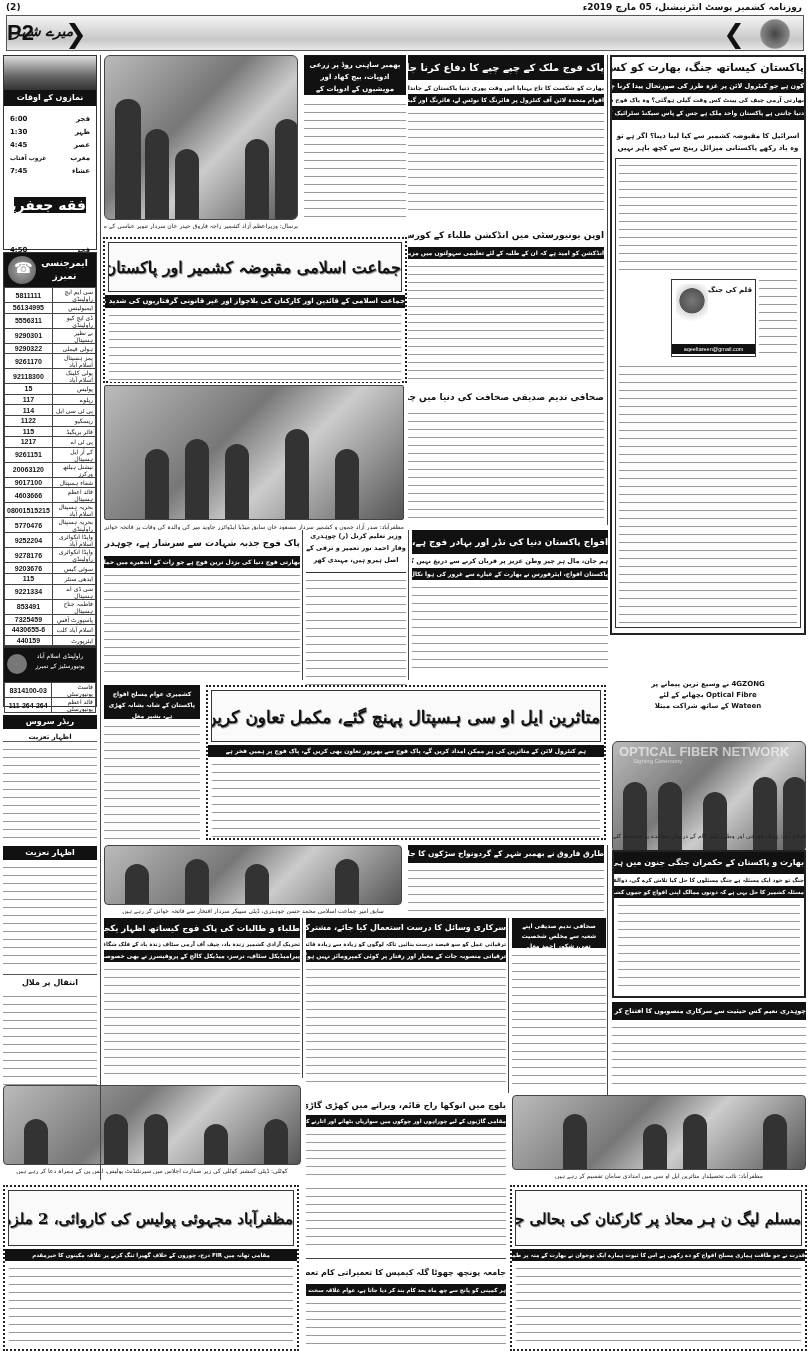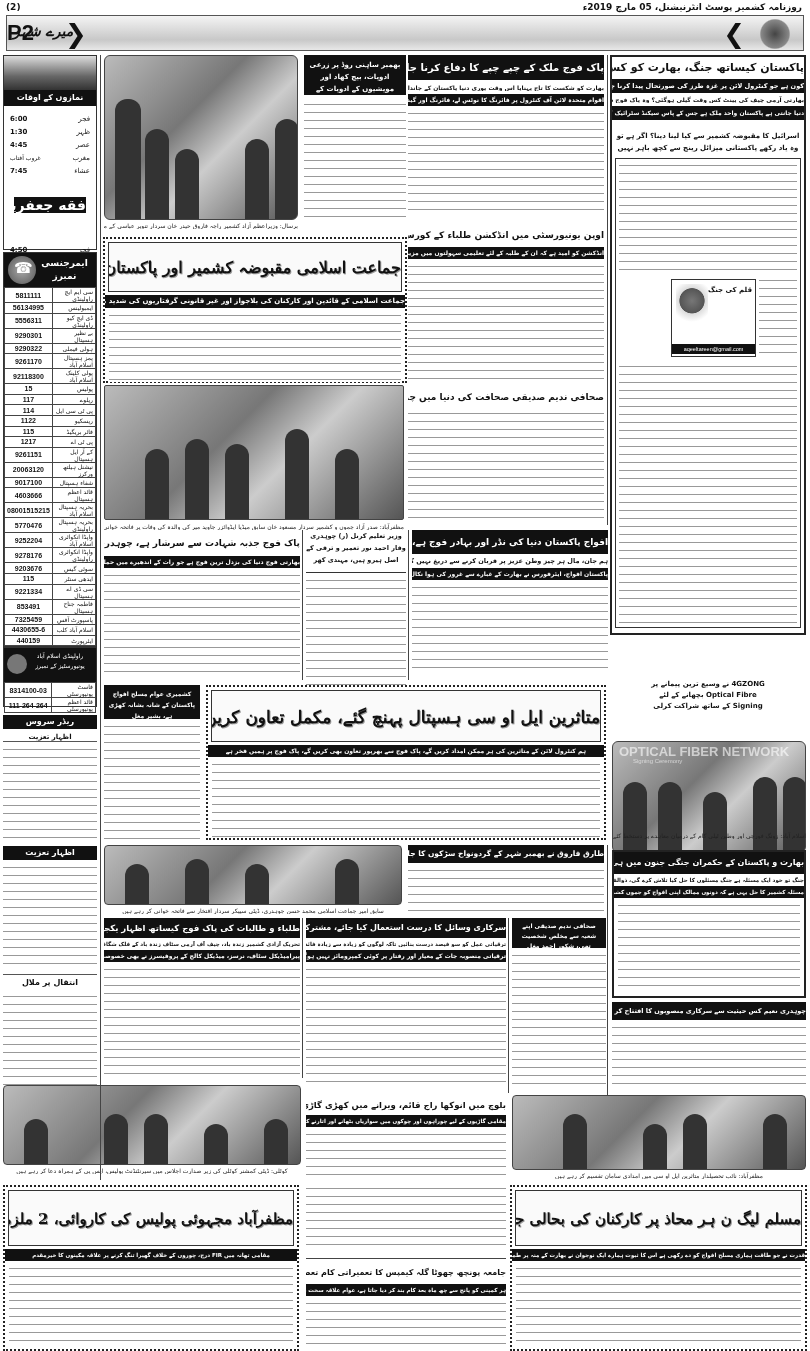--- a/index.html
+++ b/index.html
@@ -20,21 +20,21 @@
 .photo{position:absolute;border:1px solid #444;border-radius:6px;background:linear-gradient(135deg,#bbb,#777 40%,#ccc 60%,#555);overflow:hidden}
 .photo .fig{position:absolute;bottom:0;width:24px;height:48px;border-radius:12px 12px 0 0;background:#333}
 .caption{position:absolute;font-size:6px;direction:rtl;text-align:center;color:#222;overflow:hidden;white-space:nowrap}
 .dotted{border:2px dotted #222}
 .callig{font-family:"DejaVu Serif",serif;font-weight:bold;direction:rtl;text-align:center;color:#111;text-shadow:1px 1px 0 #999;overflow:hidden;white-space:nowrap}
 table.nums{border-collapse:collapse;width:100%}
 table.nums td{border:1px solid #444;height:10.6px;font-size:7px;font-weight:bold;padding:0 2px}
 table.nums td.n{text-align:center;width:52%;font-family:"Liberation Sans",sans-serif}
 table.nums td.l{text-align:right;direction:rtl;font-size:6px;font-weight:normal}
 .prayer-row{display:flex;justify-content:space-between;font-size:7px;font-weight:bold;padding:0 6px;height:13px;align-items:center}
-.prayer-row .u{font-weight:normal;direction:rtl}
+.prayer-row .u{font-weight:bold;direction:rtl}
 .vline{position:absolute;width:1px;background:#444}
 .hline{position:absolute;height:1px;background:#444}
 </style>
 </head>
 <body>
 
 <div class="topline">
   <span class="pg">(2)</span>
   <span class="dt">روزنامہ کشمیر پوسٹ انٹرنیشنل، 05 مارچ 2019ء</span>
 </div>
@@ -331,21 +331,21 @@
 <div class="abs" style="left:412px;top:530px;width:196px;height:150px">
   <div class="hd-black" style="height:24px;font-size:9px;line-height:24px">افواج پاکستان دنیا کی نڈر اور بہادر فوج ہے، راشد محمود</div>
   <div class="hd-white" style="font-size:6.5px;margin:3px 0">ہم جان، مال ہر چیز وطن عزیز پر قربان کرنے سے دریغ نہیں کریں گے</div>
   <div class="hd-black" style="height:12px;font-size:6px;line-height:12px">پاکستان افواج، ایئرفورس نے بھارت کے غبارے سے غرور کی ہوا نکال دی ہے</div>
   <div class="lines" style="height:88px;margin-top:4px"></div>
 </div>
 
 <div class="abs" style="left:610px;top:680px;width:196px;height:34px">
   <div class="hd-white" style="font-size:7px;height:11px">4GZONG نے وسیع ترین پیمانے پر</div>
   <div class="hd-white" style="font-size:7px;height:11px">Optical Fibre بچھانے کے لئے</div>
-  <div class="hd-white" style="font-size:7px;height:11px">Signing کے ساتھ شراکت کرلی</div>
+  <div class="hd-white" style="font-size:7px;height:11px">Wateen کے ساتھ شراکت مبتلا</div>
 </div>
 
 <div class="abs" style="left:104px;top:685px;width:96px;height:160px">
   <div class="hd-black" style="height:34px;font-size:6px;line-height:11px;white-space:normal;padding:3px">کشمیری عوام مسلح افواج پاکستان کے شانہ بشانہ کھڑی ہے، بشیر مغل</div>
   <div class="lines" style="height:120px;margin-top:4px"></div>
 </div>
 
 <div class="dotted abs" style="left:206px;top:685px;width:400px;height:155px">
   <div class="callig" style="height:52px;font-size:17px;line-height:52px;border:1px solid #333;margin:3px;background:#fafafa">متاثرین ایل او سی ہسپتال پہنچ گئے، مکمل تعاون کریں گے، افتخار راجہ ابرار حسین</div>
   <div class="hd-black" style="height:12px;font-size:6px;line-height:12px">ہم کنٹرول لائن کے متاثرین کی ہر ممکن امداد کریں گے، پاک فوج سے بھرپور تعاون بھی کریں گے، پاک فوج پر ہمیں فخر ہے</div>

